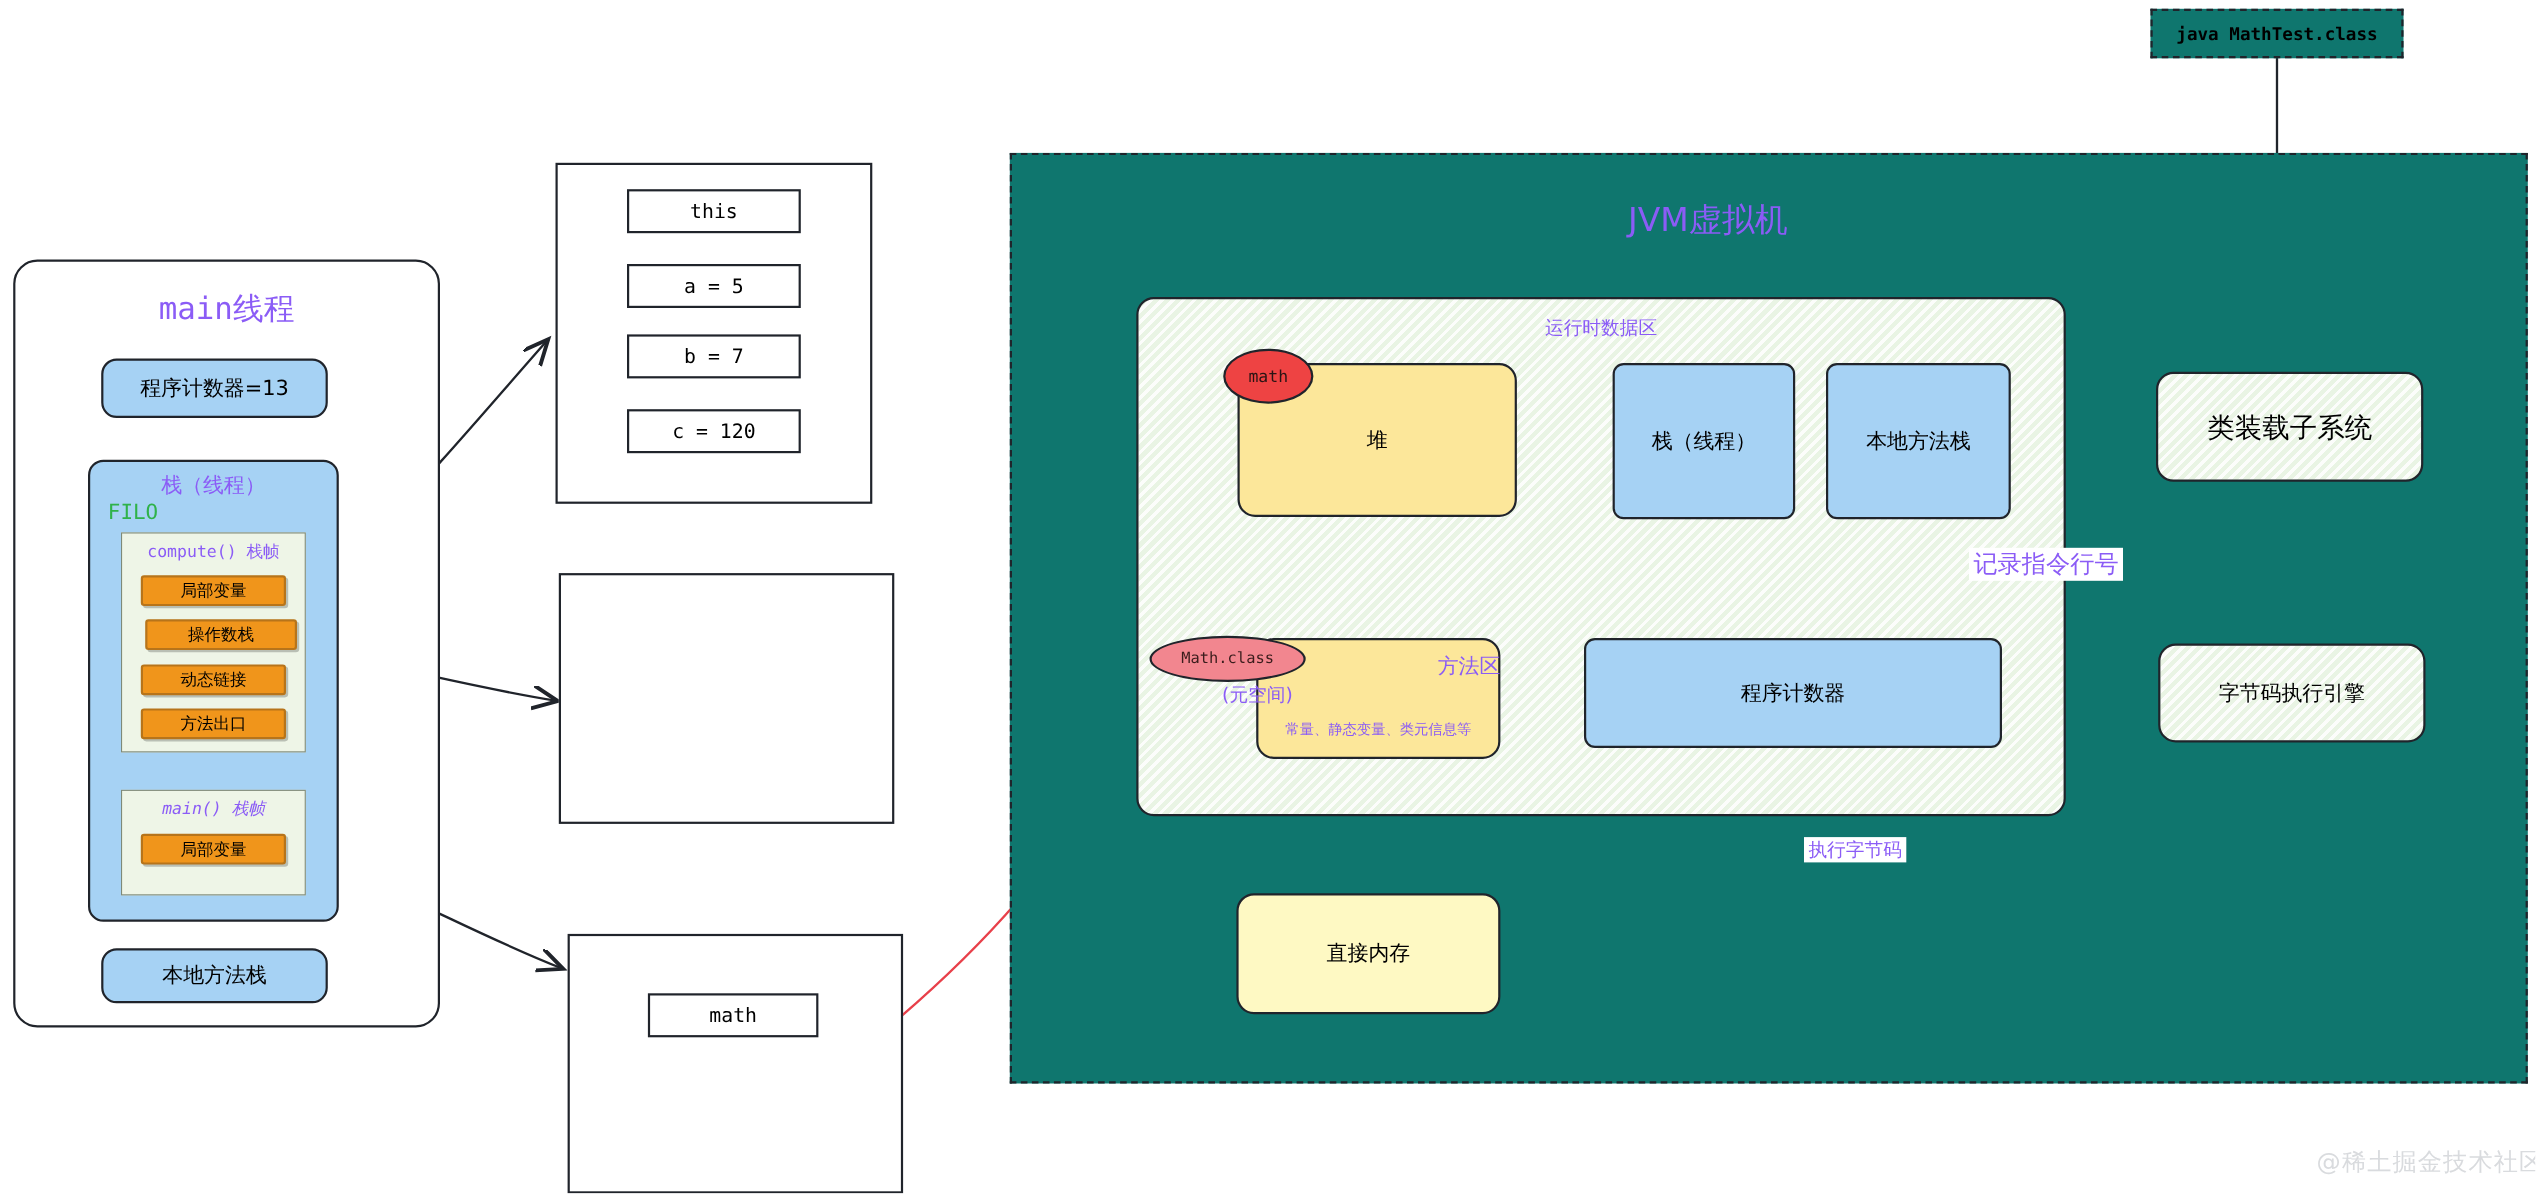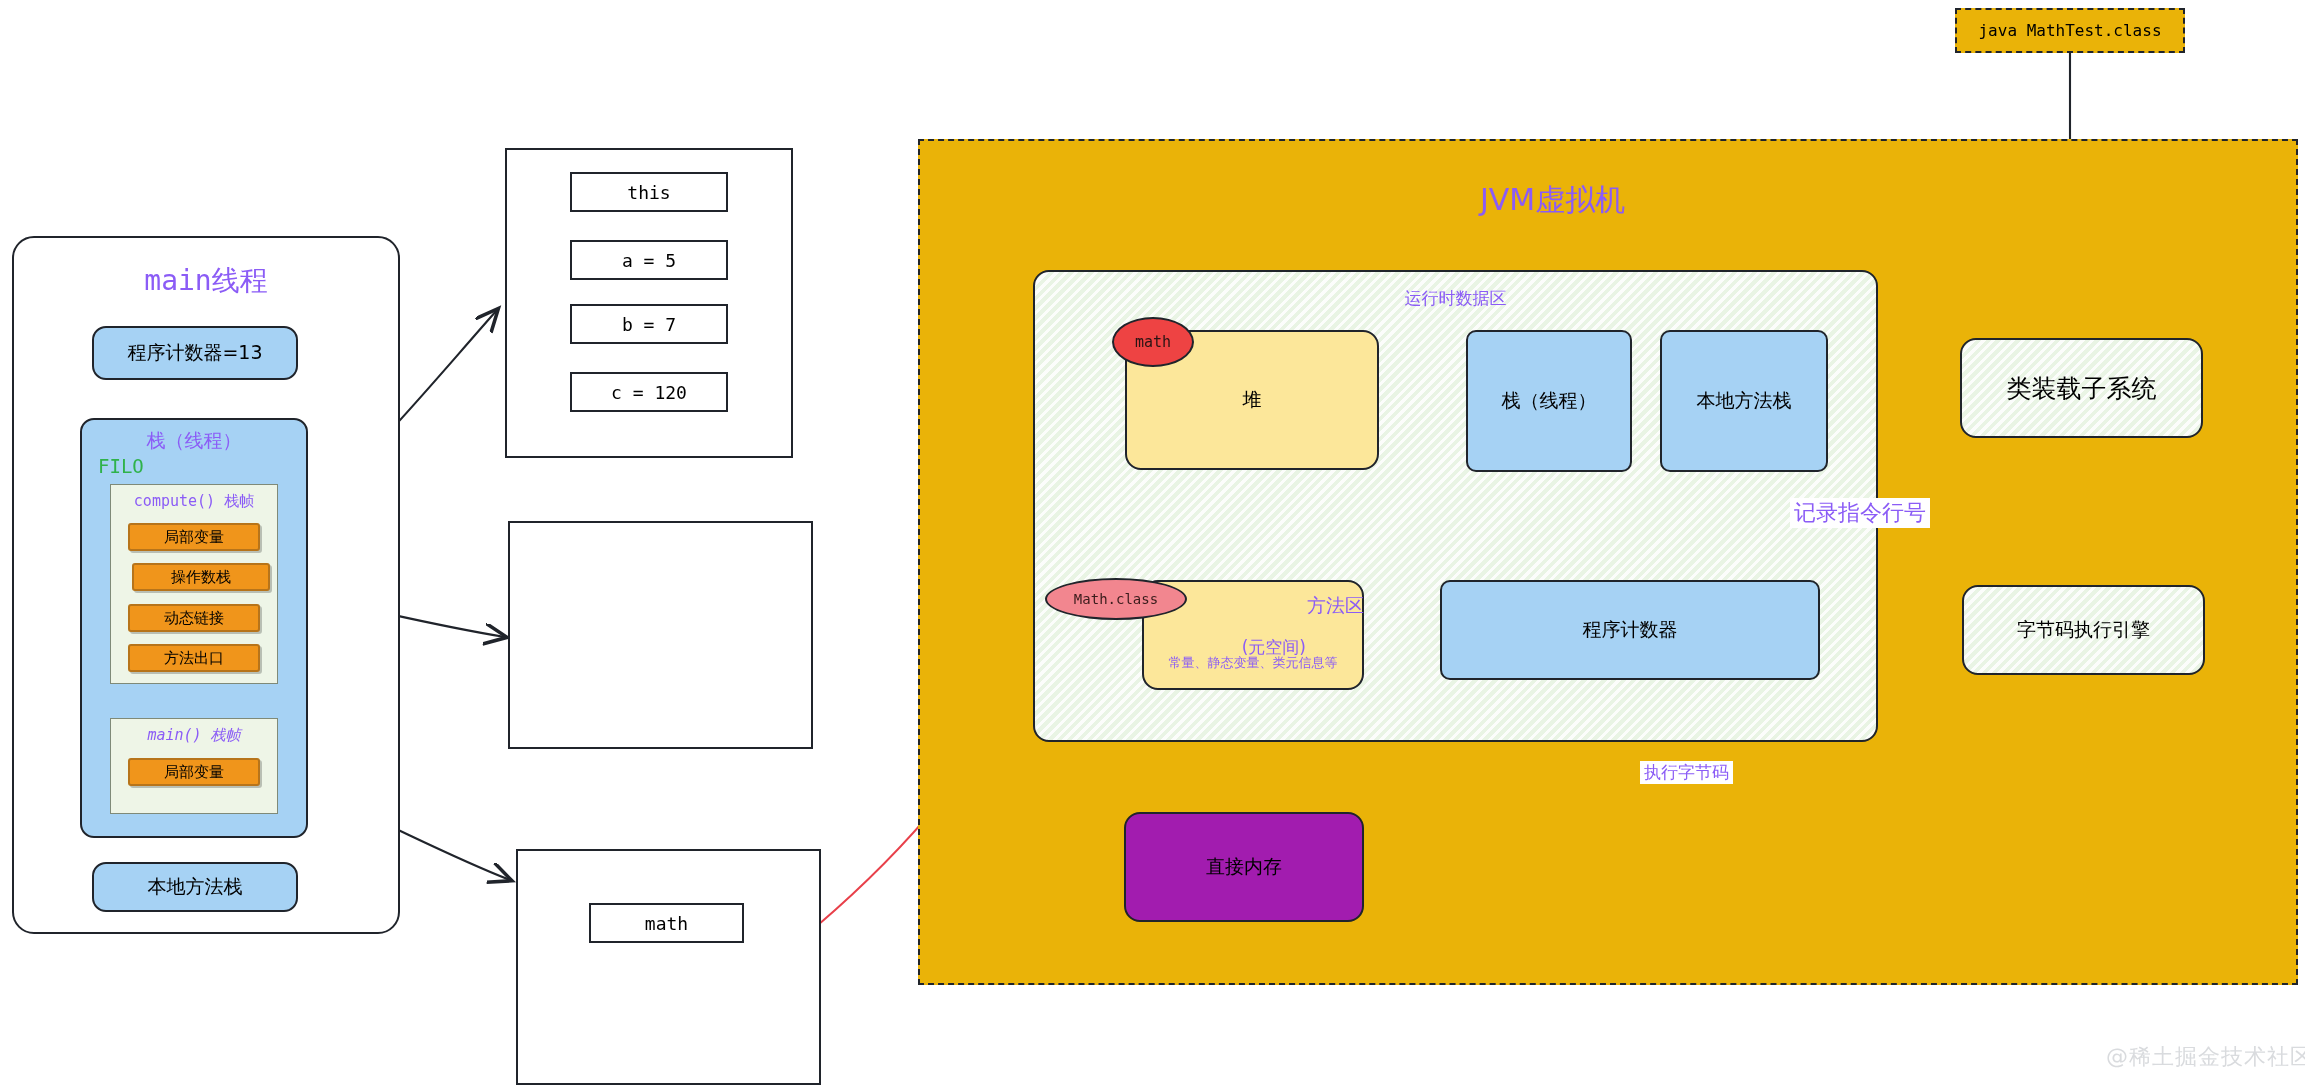--- a/index.html
+++ b/index.html
@@ -23,33 +23,34 @@
     background:#ffffff;
   }
   .rrect{
     border:2.2px solid #20242b;
     border-radius:14px;
     background:#ffffff;
   }
   .blue{background:#a6d2f4;border:2.2px solid #20242b;border-radius:14px;}
   .blue-sq{background:#a6d2f4;border:2.2px solid #20242b;border-radius:10px;}
   .yellow{background:#fce79a;border:2.2px solid #20242b;border-radius:16px;}
-  .gold{background:#a21caf;border:2.2px solid #20242b;border-radius:16px;}
+  .gold{background:#fef9c3;border:2.2px solid #20242b;border-radius:16px;}
   .orange{background:#f0951b;border:2px solid #b7741a;border-radius:3px;box-shadow:2px 2px 0 rgba(0,0,0,.22);}
   .cream{background:#eef5e7;border:1.8px solid #7f8a78;}
   .hatch{
     background-color:#e9f4e4;
     background-image:repeating-linear-gradient(135deg,
        rgba(255,255,255,.85) 0 3px, rgba(255,255,255,0) 3px 7px);
     border:2.2px solid #20242b;
     border-radius:16px;
   }
   .dashed{
     border:2.2px dashed #20242b;
-    background:#eab308;
+    background:#0f766e;
+    font-weight:bold;
   }
   .plain-label{position:absolute;color:#8b5cf6;white-space:nowrap;}
   svg.overlay{position:absolute;left:0;top:0;width:2305px;height:1085px;pointer-events:none;}
   .wm{
     position:absolute;color:#d9dbde;font-size:22px;letter-spacing:1px;white-space:nowrap;
   }
   .filo{position:absolute;color:#2fb24a;font-size:20px;}
 </style>
 </head>
 <body>
@@ -183,21 +184,21 @@
   <div class="node blue-sq" style="left:1466px;top:330px;width:166px;height:142px;font-size:19px;">
     <span>栈（线程）</span>
   </div>
 
   <div class="node blue-sq" style="left:1660px;top:330px;width:168px;height:142px;font-size:19px;">
     <span>本地方法栈</span>
   </div>
 
   <div class="node yellow" style="left:1142px;top:580px;width:222px;height:110px;display:block;"></div>
   <div class="plain-label" style="left:1142px;top:593px;width:222px;text-align:right;font-size:19px;">方法区</div>
-  <div class="plain-label" style="left:1084px;top:620px;width:222px;text-align:right;font-size:17px;margin-top:16px;">(元空间)</div>
+  <div class="plain-label" style="left:1111px;top:620px;width:222px;text-align:left;font-size:17px;">(元空间)</div>
   <div class="plain-label" style="left:1142px;top:654px;width:222px;text-align:center;font-size:13px;">常量、静态变量、类元信息等</div>
   <div class="node mono" style="left:1045px;top:578px;width:142px;height:42px;border-radius:50%;
               background:#f2868f;border:2px solid #20242b;font-size:14px;color:#3a1c1c;">
     <span>Math.class</span>
   </div>
 
   <div class="node blue-sq" style="left:1440px;top:580px;width:380px;height:100px;font-size:19px;">
     <span>程序计数器</span>
   </div>
 

